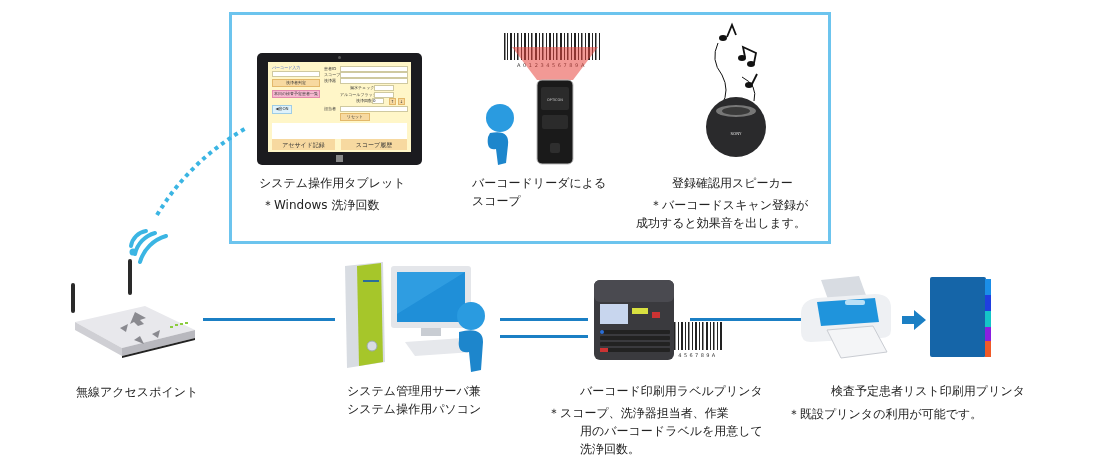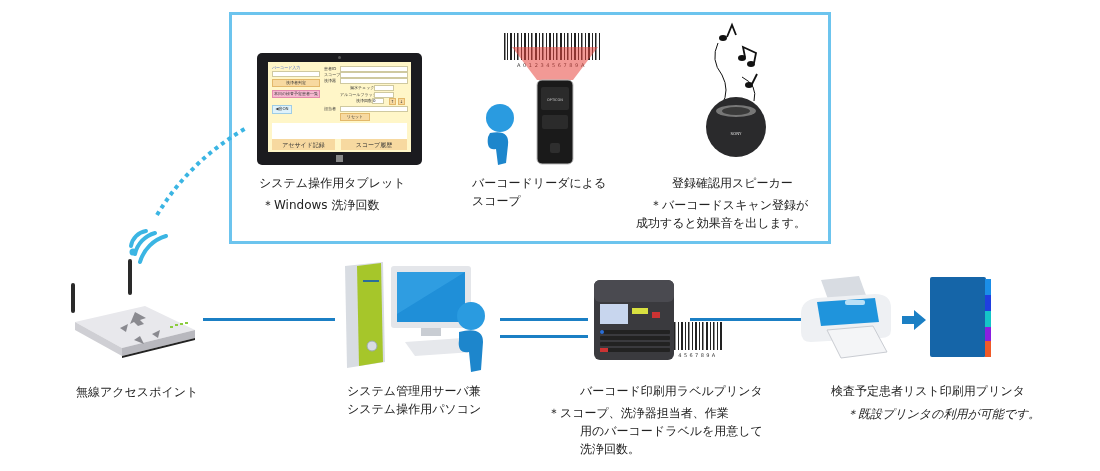--- a/index.html
+++ b/index.html
@@ -233,13 +233,13 @@
 </svg>
 <svg style="left:928px;top:275px;width:65px;height:82px;">
   <rect x="2" y="2" width="56" height="80" rx="2" fill="#1565a8"></rect>
   <rect x="57" y="4" width="6" height="16" fill="#1a8ee8"></rect>
   <rect x="57" y="20" width="6" height="16" fill="#1f3fe0"></rect>
   <rect x="57" y="36" width="6" height="16" fill="#14c4c8"></rect>
   <rect x="57" y="52" width="6" height="14" fill="#8a1ee0"></rect>
   <rect x="57" y="66" width="6" height="16" fill="#f05a28"></rect>
 </svg>
 <div class="caption" style="left:831px;top:383px;font-family:Liberation Mono, monospace;">検査予定患者リスト印刷用プリンタ</div>
-<div class="caption" style="left:846px;top:405px;font-style:italic;">＊既設プリンタの利用が可能です。</div>
+<div class="caption" style="left:788px;top:405px;">＊既設プリンタの利用が可能です。</div>
 
 </body></html>

